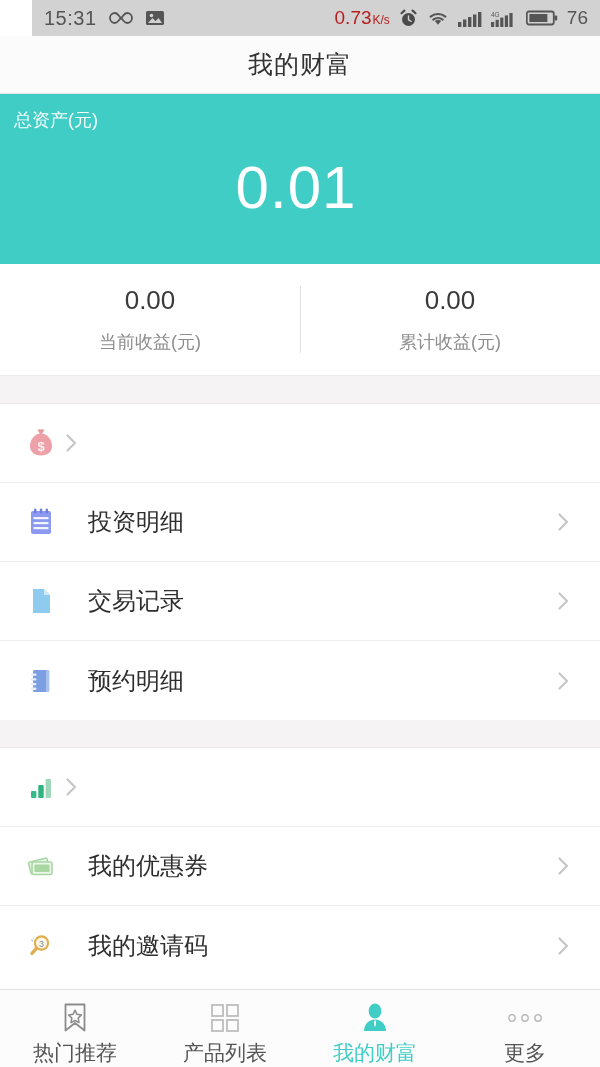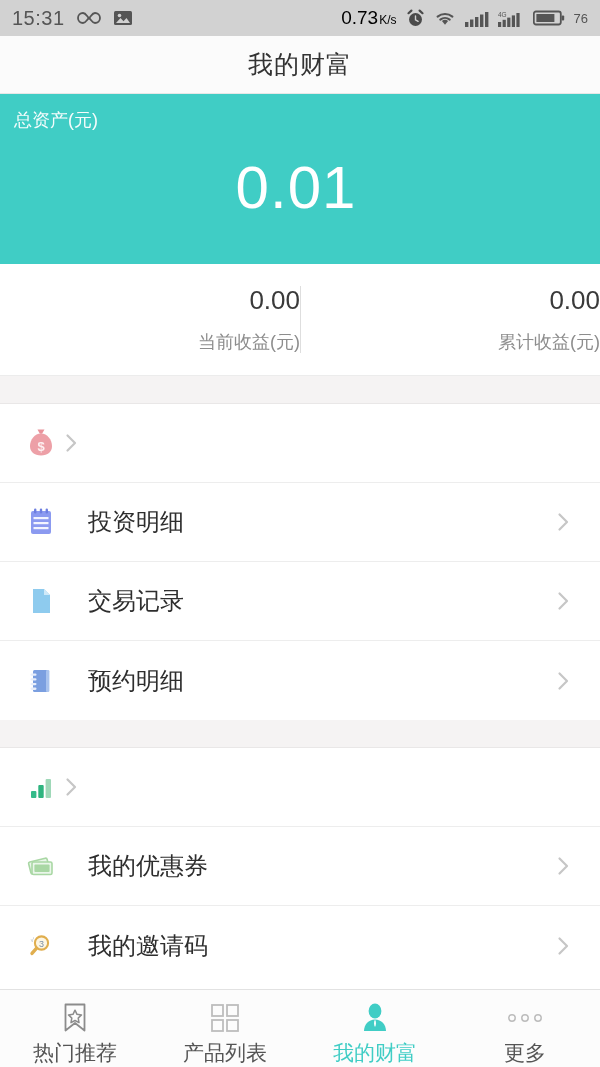--- a/index.html
+++ b/index.html
@@ -8,28 +8,28 @@
     font-family:"Liberation Sans","DejaVu Sans",sans-serif;
     background:#ffffff; overflow:hidden;
   }
   #app { position:relative; width:600px; height:1067px; display:flex; flex-direction:column; background:#ffffff; }
 
   
   .statusbar{
     height:36px; flex:0 0 36px;
     background:#d2d2d2; color:#5a5a5a;
     display:flex; align-items:center; justify-content:space-between;
-    padding:0 12px; font-size:19px;
+    padding:0 12px; font-size:19px;margin-left:32px;
   }
   .sb-left{ display:flex; align-items:center; gap:12px; }
   .sb-right{ display:flex; align-items:center; gap:9px; }
   .sb-time{ font-size:20px; letter-spacing:.5px; color:#555; }
-  .sb-speed{ font-size:19px; color:#000000; display:flex; align-items:baseline; }
+  .sb-speed{ font-size:19px; color:#b91c1c; display:flex; align-items:baseline; }
   .sb-speed .unit{ font-size:12px; margin-left:1px; }
-  .sb-batt-num{ font-size:13px; color:#555; }
+  .sb-batt-num{ font-size:19px; color:#555; }
   .ic{ display:inline-block; line-height:0; }
 
   
   .titlebar{
     height:58px; flex:0 0 58px; background:#fbfbfb;
     display:flex; align-items:center; justify-content:center;
     border-bottom:1px solid #e7e7e7;
   }
   .titlebar .title{ font-size:25px; color:#333; letter-spacing:1px; }
 
@@ -50,21 +50,21 @@
     color:#ffffff; letter-spacing:1px;
   }
 
   
   .earn-row{
     flex:0 0 112px; display:flex; background:#fff;
     border-bottom:1px solid #ececec;
   }
   .earn-col{
     flex:1; display:flex; flex-direction:column;
-    align-items:flex-end; justify-content:center; gap:14px;
+    align-items:center; justify-content:center; gap:14px;
     position:relative;
   }
   .earn-col + .earn-col::before{
     content:""; position:absolute; left:0; top:22px; bottom:22px;
     width:1px; background:#dedede;
   }
   .earn-val{ font-size:26px; color:#3a3a3a; }
   .earn-lbl{ font-size:18px; color:#8d8d8d; }
 
   .gap{ flex:0 0 28px; background:#f5f3f3; border-bottom:1px solid #e9e7e7; }

